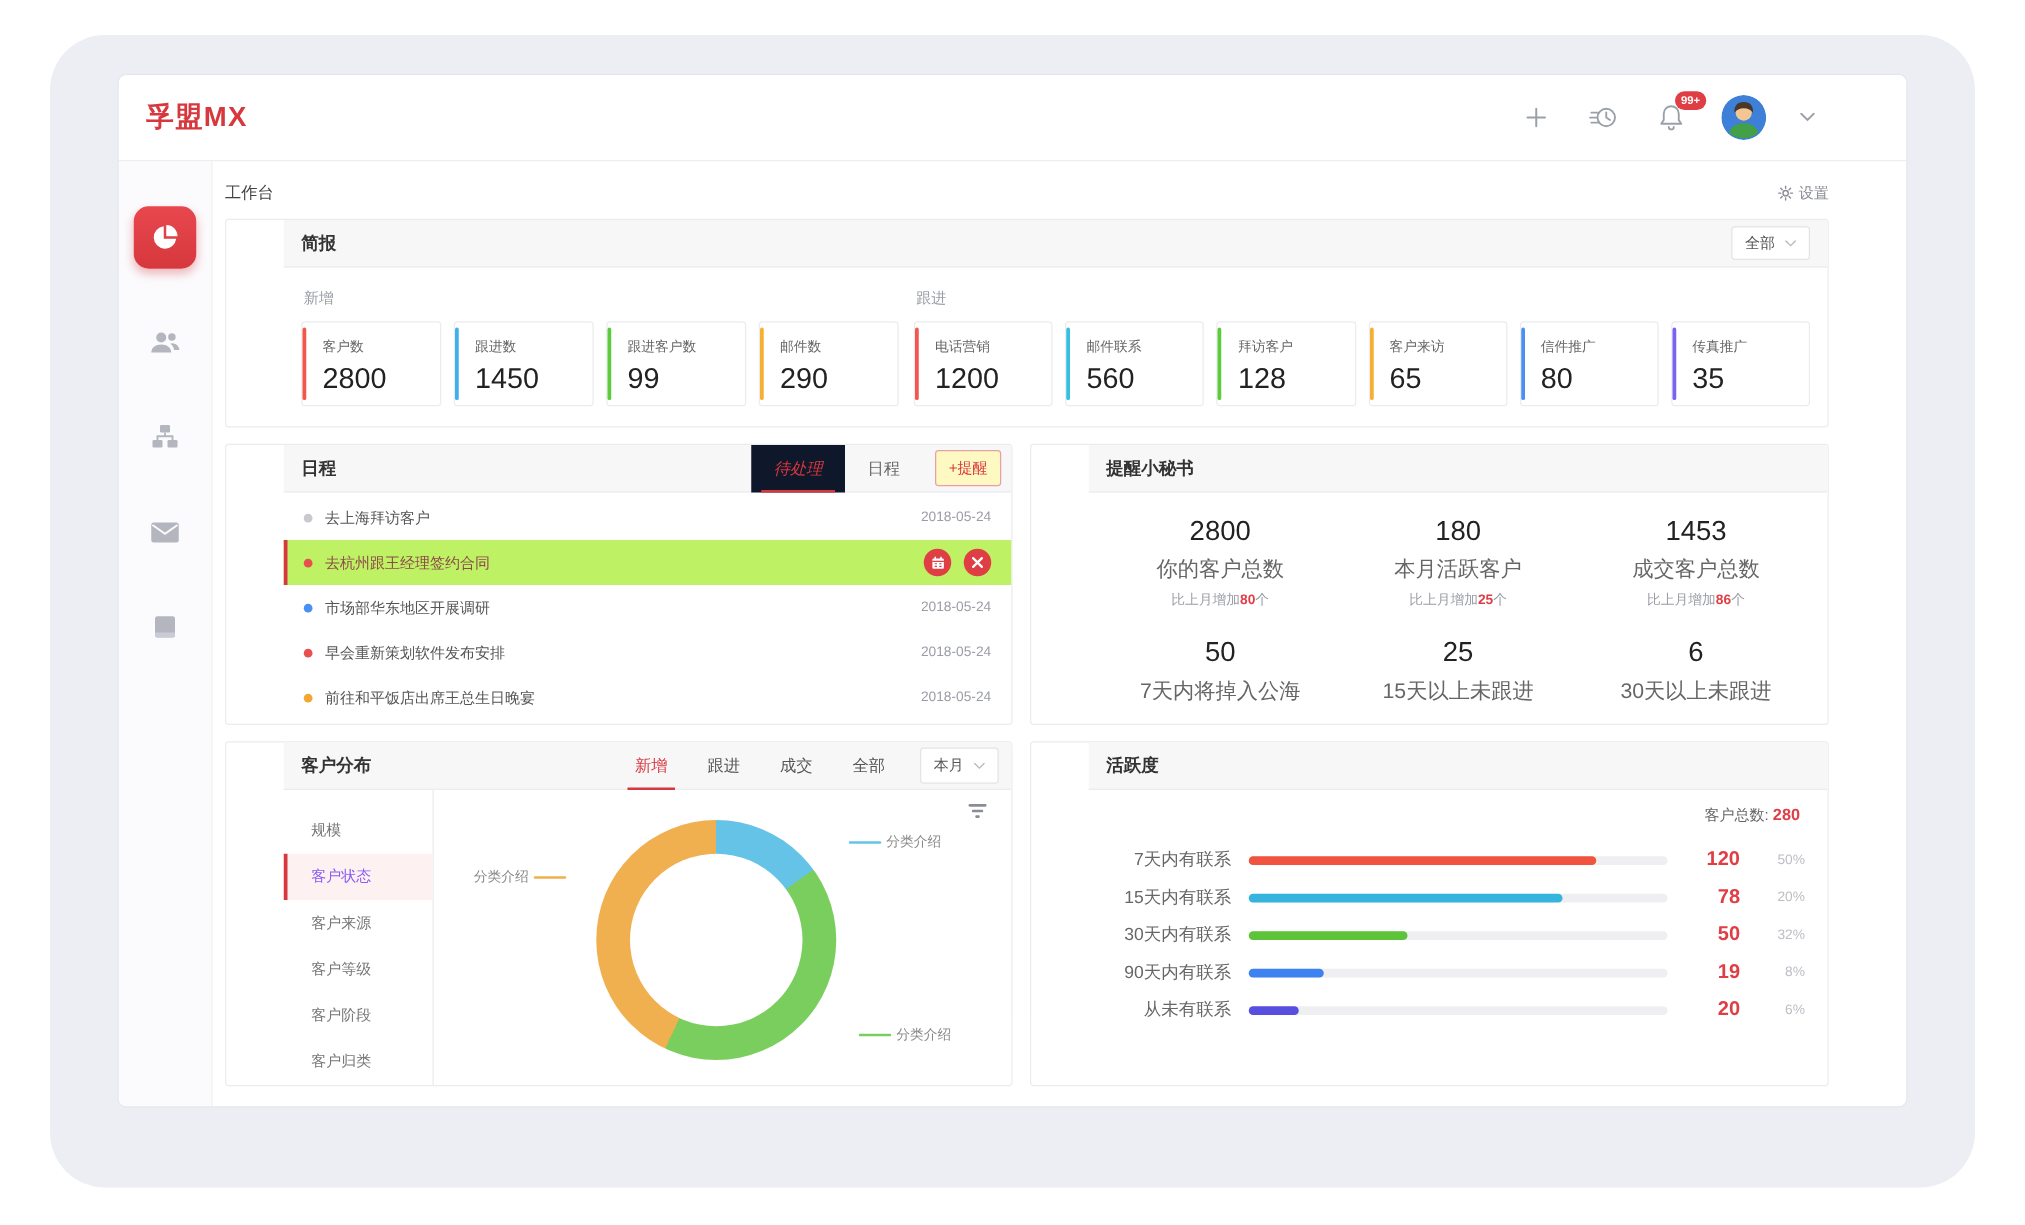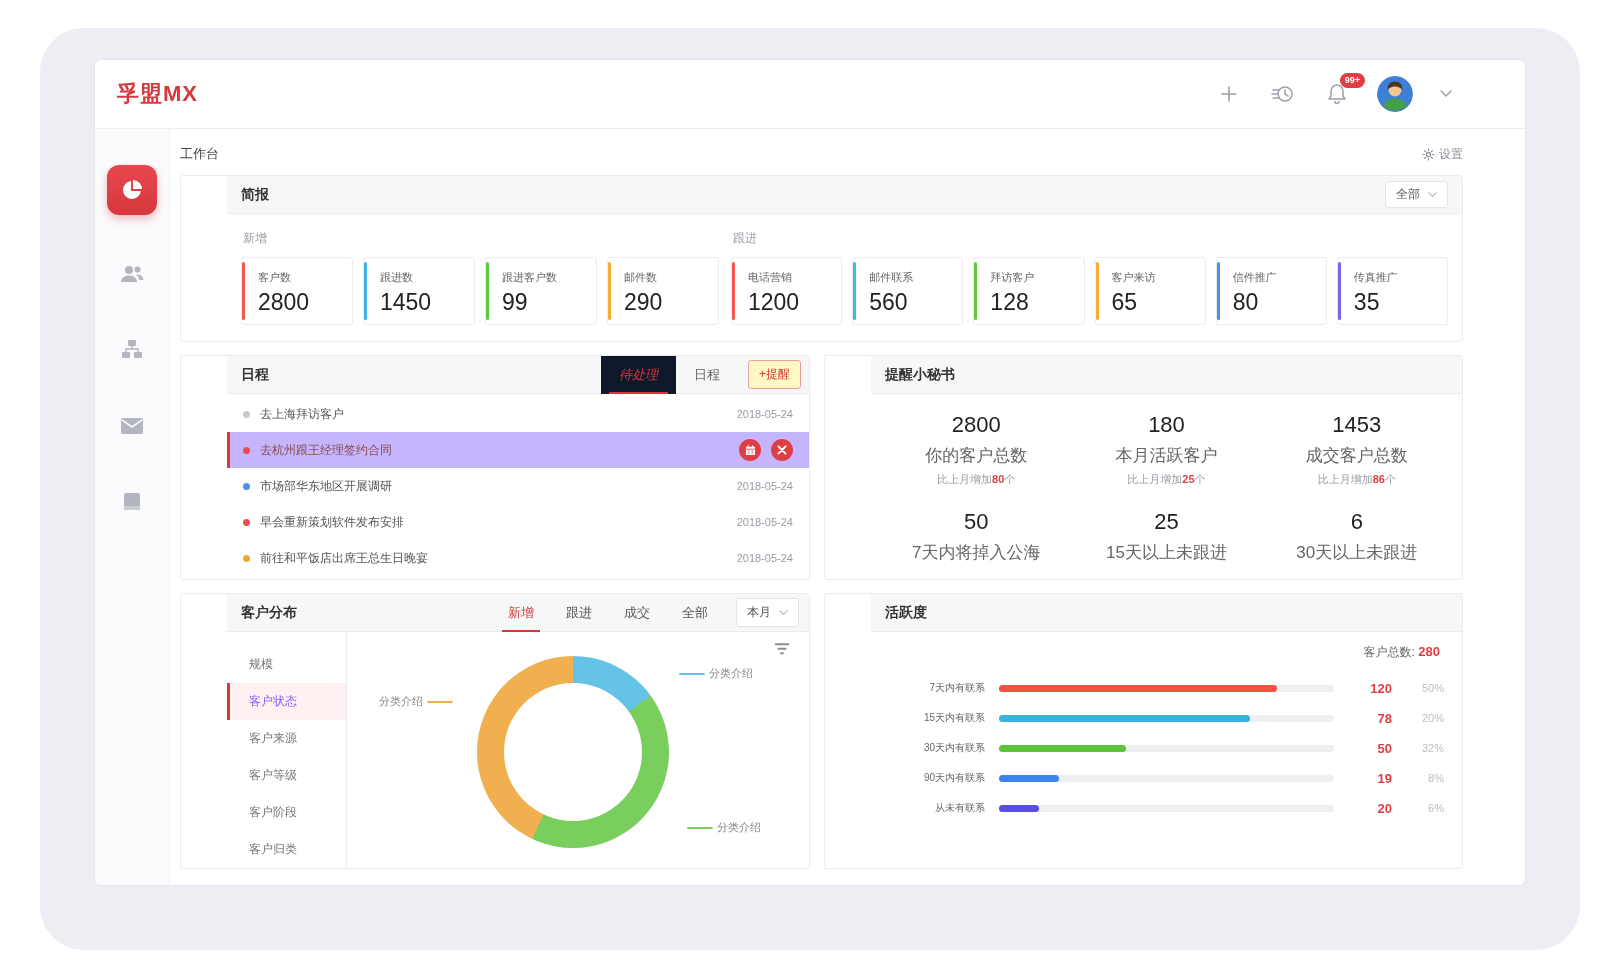--- a/index.html
+++ b/index.html
@@ -53,21 +53,21 @@
   .sched-tabs { margin-left:auto; display:flex; align-items:stretch; height:38px; }
   .sched-tab { padding:0 18px; display:flex; align-items:center; font-size:13px; color:#666; cursor:pointer; position:relative; }
   .sched-tab.active { background:#0f172a; color:#d6383e;font-style:italic; }
   .sched-tab.active::after { content:""; position:absolute; left:8px; right:8px; bottom:0; height:2px; background:#d6383e; }
   .add-btn { align-self:center; margin-left:10px; border:1px solid #e8a0a4; color:#d6383e; background:#fef9c3; font-size:12px; border-radius:3px; padding:5px 10px; cursor:pointer; }
   .sched-list { padding:2px 0; }
   .sched-item { height:36px; display:flex; align-items:center; padding:0 16px; cursor:pointer; }
   .sched-item .dot { width:7px; height:7px; border-radius:50%; background:var(--dot,#ccc); margin-right:10px; flex:none; }
   .sched-text { font-size:12px; color:#555; }
   .sched-date { margin-left:auto; font-size:11px; color:#9a9da5; }
-  .sched-item.highlight { background:#c4b5fd; border-left:3px solid #d6383e; padding-left:13px; }
+  .sched-item.highlight { background:#bef264; border-left:3px solid #d6383e; padding-left:13px; }
   .sched-item.highlight .sched-text { color:#8d4a4a; }
   .act-icons { margin-left:auto; display:flex; gap:10px; }
   .circle-btn { width:22px; height:22px; border-radius:50%; background:#e03e45; display:flex; align-items:center; justify-content:center; cursor:pointer; }
 
   
   .rem-grid { display:grid; grid-template-columns:1fr 1fr 1fr; padding:18px 10px 10px; row-gap:22px; }
   .rem-stat { text-align:center; }
   .rem-value { font-size:22px; color:#222; margin-bottom:6px; }
   .rem-label { font-size:17px; color:#666; margin-bottom:5px; }
   .rem-growth { font-size:11px; color:#9a9da5; }
@@ -88,24 +88,24 @@
   .donut::after { content:""; position:absolute; inset:27px; border-radius:50%; background:#fff; }
   .donut-label { position:absolute; font-size:11px; color:#888; display:flex; align-items:center; gap:4px; }
   .donut-label .dash { width:26px; height:2px; border-radius:1px; background:var(--c,#999); }
   .funnel-btn { position:absolute; right:18px; top:10px; cursor:pointer; }
 
   
   .act-body { padding:10px 18px 6px; position:relative; }
   .act-total { text-align:right; font-size:12px; color:#666; margin:2px 4px 12px; }
   .act-total .red { color:#e03e45; font-weight:bold; font-size:13px; }
   .act-row { display:flex; align-items:center; height:30px; }
-  .act-label { width:110px; text-align:right; font-size:10px; color:#666; padding-right:14px; flex:none; }
+  .act-label { width:110px; text-align:right; font-size:14px; color:#666; padding-right:14px; flex:none; }
   .act-track { flex:1; height:7px; background:#efeff1; border-radius:4px; position:relative; }
   .act-fill { position:absolute; left:0; top:0; bottom:0; width:calc(var(--fill) * 1%); background:var(--bar,#999); border-radius:4px; }
-  .act-value { width:58px; text-align:right; font-size:13px; color:#e03e45; font-weight:bold; flex:none; }
+  .act-value { width:58px; text-align:right; font-size:16px; color:#e03e45; font-weight:bold; flex:none; }
   .act-pct { width:52px; text-align:right; font-size:11px; color:#bcbec4; flex:none; }
 
   svg { display:block; }
 </style>
 </head>
 <body>
 
 <div class="device-frame"></div>
 
 <div class="app-window">

